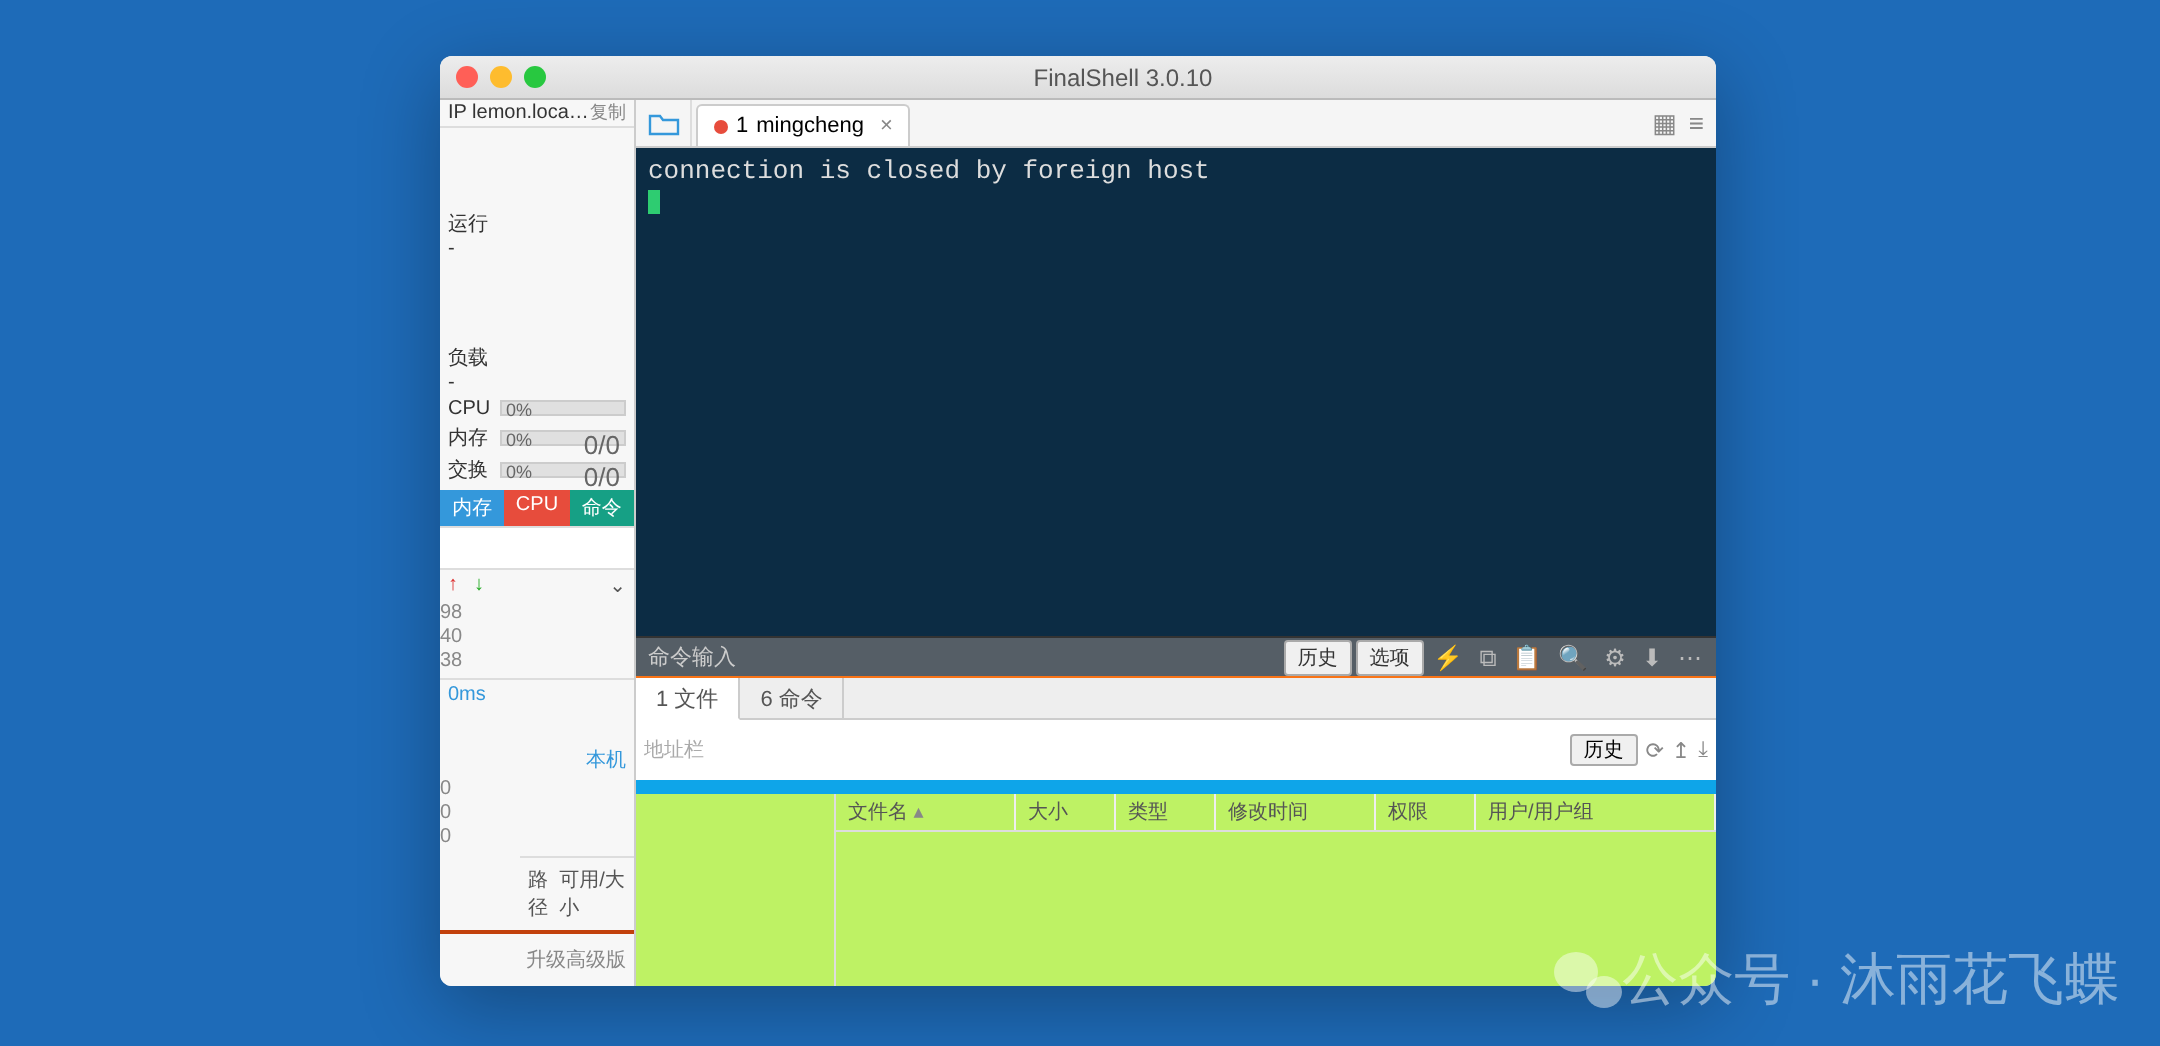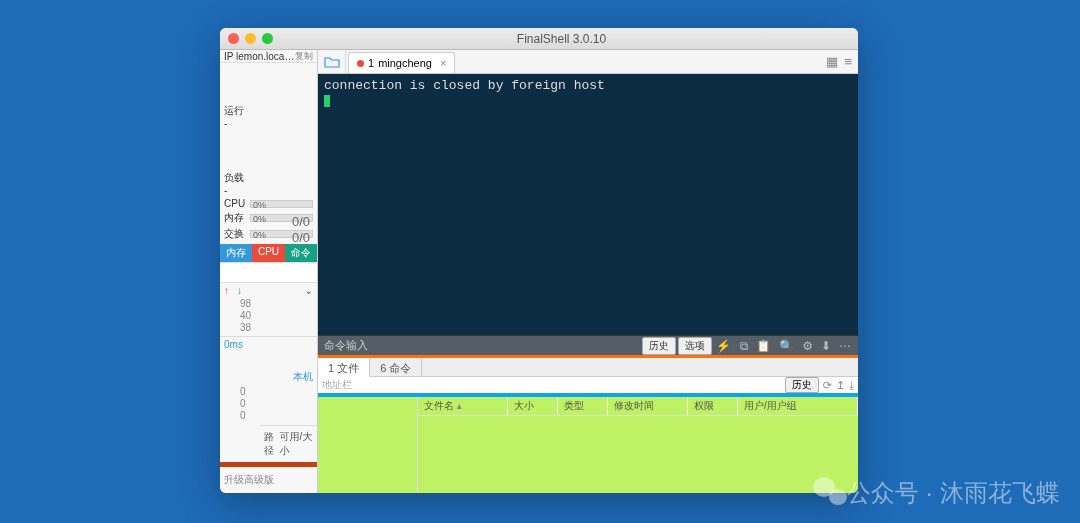--- a/index.html
+++ b/index.html
@@ -51,28 +51,28 @@
 .barrow .k { width: 22px; }
 .bar { flex: 1; height: 8px; background: #e0e0e0; border: 1px solid #ccc; position: relative; }
 .bar .pct { position: absolute; left: 2px; top: -1px; font-size: 9px; color: #666; }
 .bar .ratio { position: absolute; right: 2px; top: -1px; font-size: 13px; color: #666; }
 .tabrow { display: flex; margin-top: 2px; }
 .stab { flex: 1; text-align: center; padding: 2px 0; font-size: 10px; color: #fff; }
 .stab.blue { background: #3498db; } .stab.red { background: #e74c3c; } .stab.teal { background: #16a085; }
 .graph { height: 42px; background: #fff; border-top: 1px solid #ddd; border-bottom: 1px solid #ddd; }
 .udrow { display: flex; padding: 2px 4px; gap: 8px; }
 .ud.up { color: #d33; } .ud.dn { color: #2a2; }
-.numcol { padding: 0 20px; color: #888; }
+.numcol { padding: 0 0; color: #888; }
 .numcol div { line-height: 12px; }
 .pingrow { display: flex; padding: 2px 4px; color: #3498db; }
 .pingrow .r { margin-left: auto; margin-top: 31px; }
 .pathhdr { display: flex; padding: 4px 4px; border-top: 1px solid #ddd; color: #555; margin-left: 40px; }
 .pathhdr .r { margin-left: auto; }
 .sidebar .spacer { flex: 1; background: #fff; }
-.upgrade { padding: 6px 4px; color: #888; border-top: 5px solid #c2410c; text-align: left; }
+.upgrade { padding: 6px 4px; color: #888; border-top: 2px solid #c2410c; text-align: right; }
 
 .main { flex: 1; display: flex; flex-direction: column; min-width: 0; }
 
 .tabbar {
   height: 24px; background: #f5f5f5; border-bottom: 1px solid #ccc;
   display: flex; align-items: stretch;
 }
 .folder-btn {
   width: 28px; display: flex; align-items: center; justify-content: center;
   color: #3498db; font-size: 14px; border-right: 1px solid #ddd;
@@ -102,46 +102,46 @@
 .cmdbar .label { padding: 0 6px; }
 .cmdbar-right { margin-left: auto; display: flex; align-items: center; gap: 2px; padding-right: 4px; }
 .cmdbar .btn {
   background: #f0f0f0; color: #333; padding: 1px 6px; font-size: 10px;
   border: 1px solid #aaa; border-radius: 2px;
 }
 .cmdbar .icon { color: #e74c3c; padding: 0 3px; font-size: 12px; }
 .cmdbar .icon.g { color: #bbb; }
 
 .btabs {
-  height: 22px; background: #eee; border-top: 3px solid #f97316; border-bottom: 1px solid #ccc;
+  height: 22px; background: #eee; border-top: 1px solid #f97316; border-bottom: 1px solid #ccc;
   display: flex; align-items: stretch;
 }
 .btab { padding: 3px 10px; font-size: 11px; border-right: 1px solid #ccc; color: #555; }
 .btab.active { background: #fff; border-bottom: 1px solid #fff; margin-bottom: -1px; }
 
 .addrbar {
-  height: 20px; background: #fff; border-bottom: 4px solid #0ea5e9;
+  height: 37px; background: #fff; border-bottom: 7px solid #0ea5e9;
   display: flex; align-items: center; padding: 0 4px;
 }
 .addrbar .lbl { color: #aaa; font-size: 10px; }
 .addrbar-right { margin-left: auto; display: flex; align-items: center; gap: 4px; }
 .addrbar .btn { background: #f0f0f0; border: 1px solid #aaa; padding: 0 6px; font-size: 10px; border-radius: 2px; }
 .addrbar .ic { color: #888; font-size: 11px; }
 
 .filepane { flex: 0 0 96px; display: flex; background: #bef264; }
 .tree { width: 100px; border-right: 1px solid #ddd; }
 .cols { flex: 1; }
 .colhdr { display: flex; border-bottom: 1px solid #ddd; font-size: 10px; color: #555; }
 .colhdr .c { padding: 2px 6px; border-right: 1px solid #eee; }
 .colhdr .c.sort::after { content: " ▴"; color: #888; }
 
 .watermark {
   position: absolute; right: 20px; bottom: 14px;
-  display: flex; align-items: flex-start; gap: 0;
-  color: rgba(255,255,255,.48); font-size: 24px;
+  display: flex; align-items: center; gap: 0;
+  color: rgba(255,255,255,.48); font-size: 28px;
   font-family: "PingFang SC","Microsoft YaHei",sans-serif;
 }
 .watermark .wx {
   width: 34px; height: 28px; position: relative;
 }
 .watermark .wx::before, .watermark .wx::after {
   content: ""; position: absolute; border-radius: 50%;
   background: rgba(255,255,255,.45);
 }
 .watermark .wx::before { width: 22px; height: 20px; left: 0; top: 0; }

